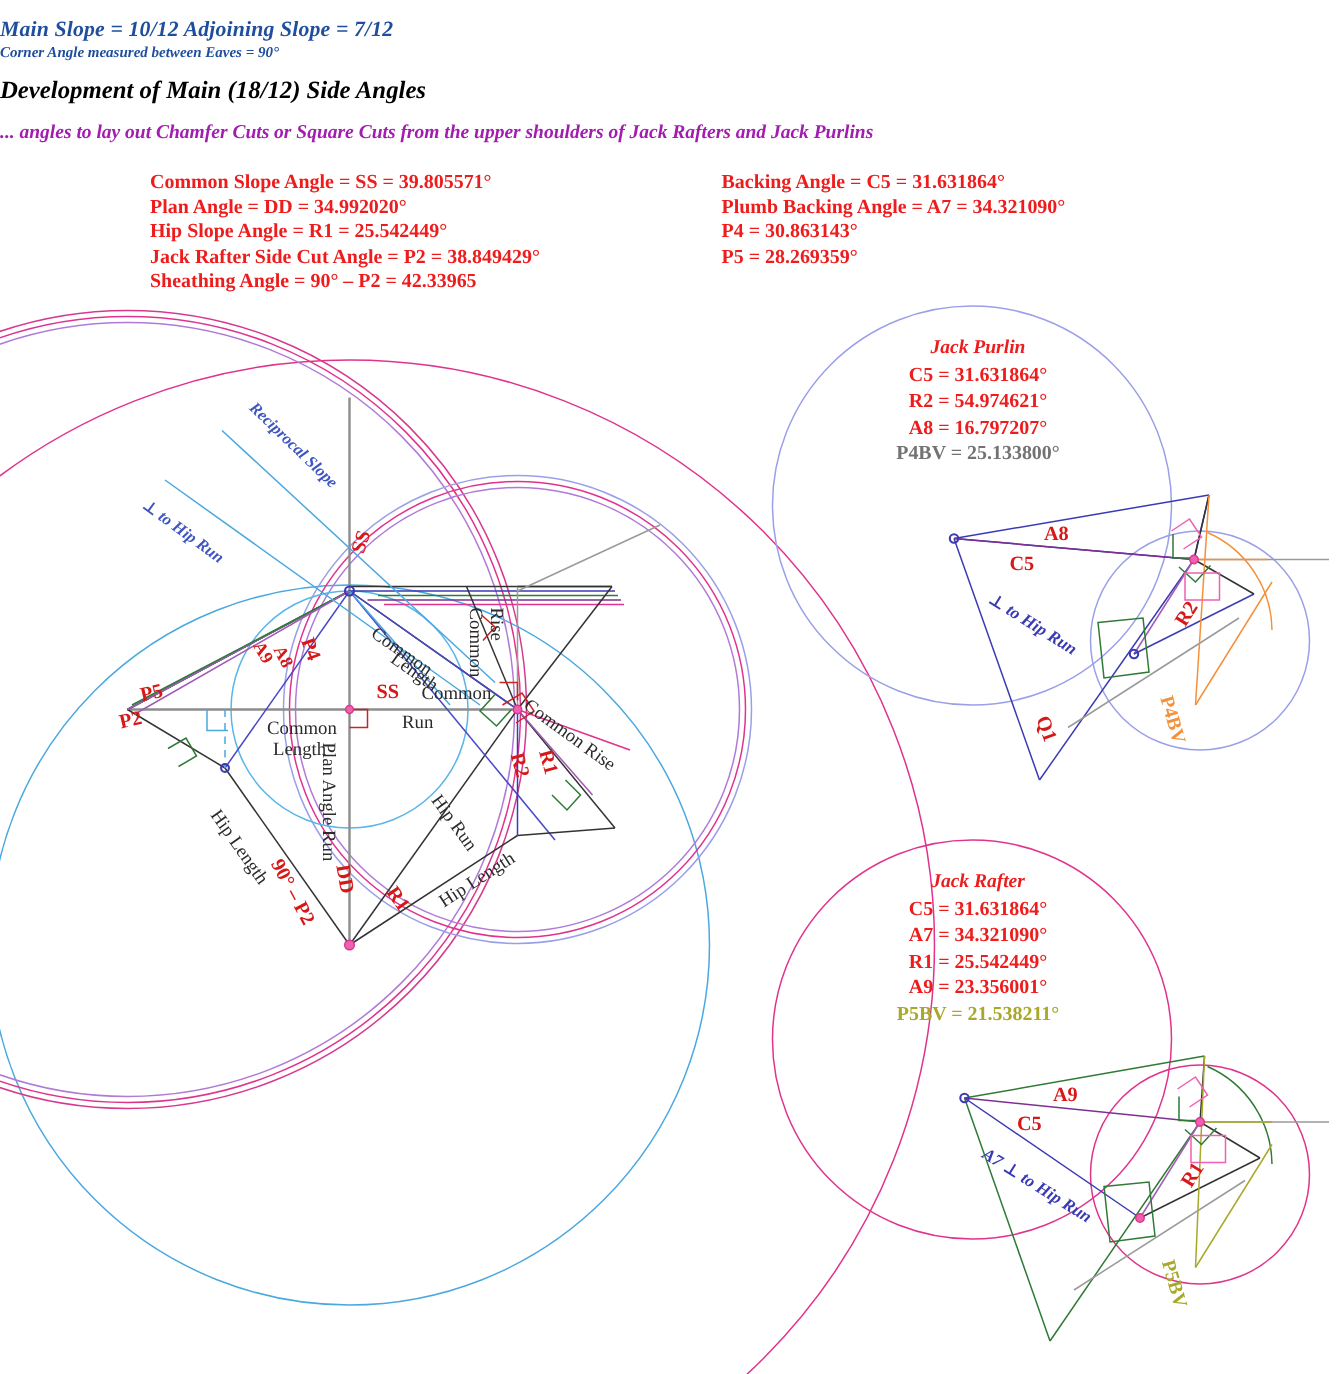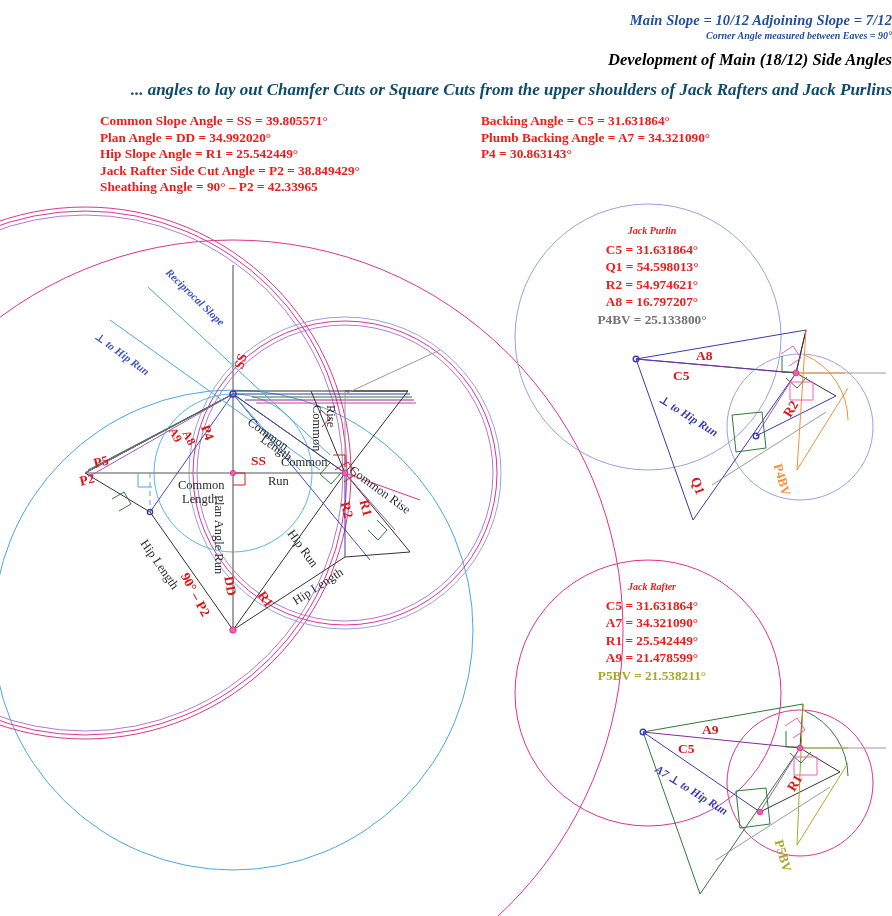--- a/index.html
+++ b/index.html
@@ -3,38 +3,38 @@
 <meta charset="utf-8">
 <title>Development of Main (10/12) Side Angles</title>
 <style>
   html,body{margin:0;padding:0;background:#ffffff;}
   body{width:892px;height:916px;position:relative;overflow:hidden;
        font-family:"Liberation Serif","DejaVu Serif",serif;}
   .stage{position:relative;width:892px;height:916px;}
   svg.canvas{position:absolute;left:0;top:0;width:892px;height:916px;}
 
   
-  .hdr{position:absolute;width:892px;text-align:right;
+  .hdr{position:absolute;width:892px;text-align:left;
        font-weight:bold;font-style:italic;color:#1f4e9c;}
   .hdr-1{top:12px;font-size:14.5px;letter-spacing:.1px;}
   .hdr-2{top:30px;font-size:10px;}
   .hdr-3{top:50px;font-size:16.5px;color:#000000;}
-  .hdr-4{top:80px;font-size:17px;color:#0c4a6e;font-style:italic;font-weight:bold;}
+  .hdr-4{top:80px;font-size:13px;color:#a21caf;font-style:italic;font-weight:bold;}
 
   
   .listblk{position:absolute;color:#ee1c1c;font-weight:bold;font-size:13.3px;
            line-height:16.5px;white-space:nowrap;}
   .listblk div{white-space:nowrap;}
   #list-left{left:100px;top:113px;}
   #list-right{left:481px;top:113px;}
 
   
   .capblk{position:absolute;color:#ee1c1c;font-weight:bold;font-size:13.3px;
           line-height:17.5px;text-align:center;white-space:nowrap;}
-  .capblk .ttl{font-style:italic;font-size:10px;margin-bottom:1px;}
+  .capblk .ttl{font-style:italic;font-size:13px;margin-bottom:1px;}
   #cap-purlin{left:557px;top:222px;width:190px;}
   #cap-rafter{left:557px;top:578px;width:190px;font-family:Liberation Serif, serif;}
   .bv-orange{color:#737373;}
   .bv-olive{color:#a8a82a;}
 
   
   .lbl{position:absolute;white-space:nowrap;transform-origin:0 0;
        pointer-events:none;}
   .lbl-red{color:#d81818;font-weight:bold;font-size:13.5px;
            font-family:"Liberation Serif","DejaVu Serif",serif;}
@@ -59,20 +59,21 @@
     <div>Common Slope Angle = SS = 39.805571°</div>
     <div>Plan Angle = DD = 34.992020°</div>
     <div>Hip Slope Angle = R1 = 25.542449°</div>
     <div>Jack Rafter Side Cut Angle = P2 = 38.849429°</div>
     <div>Sheathing Angle = 90° – P2 = 42.33965</div>
   </div>
   <div class="listblk" id="list-right">
     <div>Backing Angle = C5 = 31.631864°</div>
     <div>Plumb Backing Angle = A7 = 34.321090°</div>
     <div>P4 = 30.863143°</div>
+    <div>P5 = 28.269359°</div>
   </div>
 
   <svg class="canvas" viewBox="0 0 892 916">
     <defs>
       <style>
         .mg{stroke:#e0338c;fill:none;stroke-width:1;}
         .mg2{stroke:#d63a8f;fill:none;stroke-width:1;}
         .vio{stroke:#b07ad8;fill:none;stroke-width:1;}
         .cy{stroke:#4aa8e0;fill:none;stroke-width:1;}
         .cy2{stroke:#59b6e8;fill:none;stroke-width:1;}
@@ -230,32 +231,31 @@
 
       <circle cx="643" cy="732" r="2.8" fill="none" stroke="#3a3ab4" stroke-width="1.4"></circle>
       <circle cx="800" cy="748" r="2.8" fill="#f060b0" stroke="#e0338c"></circle>
       <circle cx="760" cy="812" r="2.8" fill="#f060b0" stroke="#e0338c"></circle>
     </g>
   </svg>
 
   <div class="capblk" id="cap-purlin">
     <div class="ttl">Jack Purlin</div>
     <div>C5 = 31.631864°</div>
-    <div>Q1 = 54.598013°</div>
     <div>R2 = 54.974621°</div>
     <div>A8 = 16.797207°</div>
     <div class="bv-orange">P4BV = 25.133800°</div>
   </div>
 
   <div class="capblk" id="cap-rafter">
     <div class="ttl">Jack Rafter</div>
     <div>C5 = 31.631864°</div>
     <div>A7 = 34.321090°</div>
     <div>R1 = 25.542449°</div>
-    <div>A9 = 21.478599°</div>
+    <div>A9 = 23.356001°</div>
     <div class="bv-olive">P5BV = 21.538211°</div>
   </div>
 
   <div class="lbl lbl-cyanblu" style="left:172px;top:266px;transform:rotate(44deg);">Reciprocal Slope</div>
   <div class="lbl lbl-cyanblu" style="left:100px;top:330px;transform:rotate(36deg);">⊥ to Hip Run</div>
   <div class="lbl lbl-red" style="left:231px;top:366px;transform:rotate(-72deg);">SS</div>
 
   <div class="lbl lbl-red-sm" style="left:178px;top:425px;transform:rotate(60deg);">A9</div>
   <div class="lbl lbl-red-sm" style="left:192px;top:428px;transform:rotate(63deg);">A8</div>
   <div class="lbl lbl-red" style="left:212px;top:423px;transform:rotate(70deg);">P4</div>

